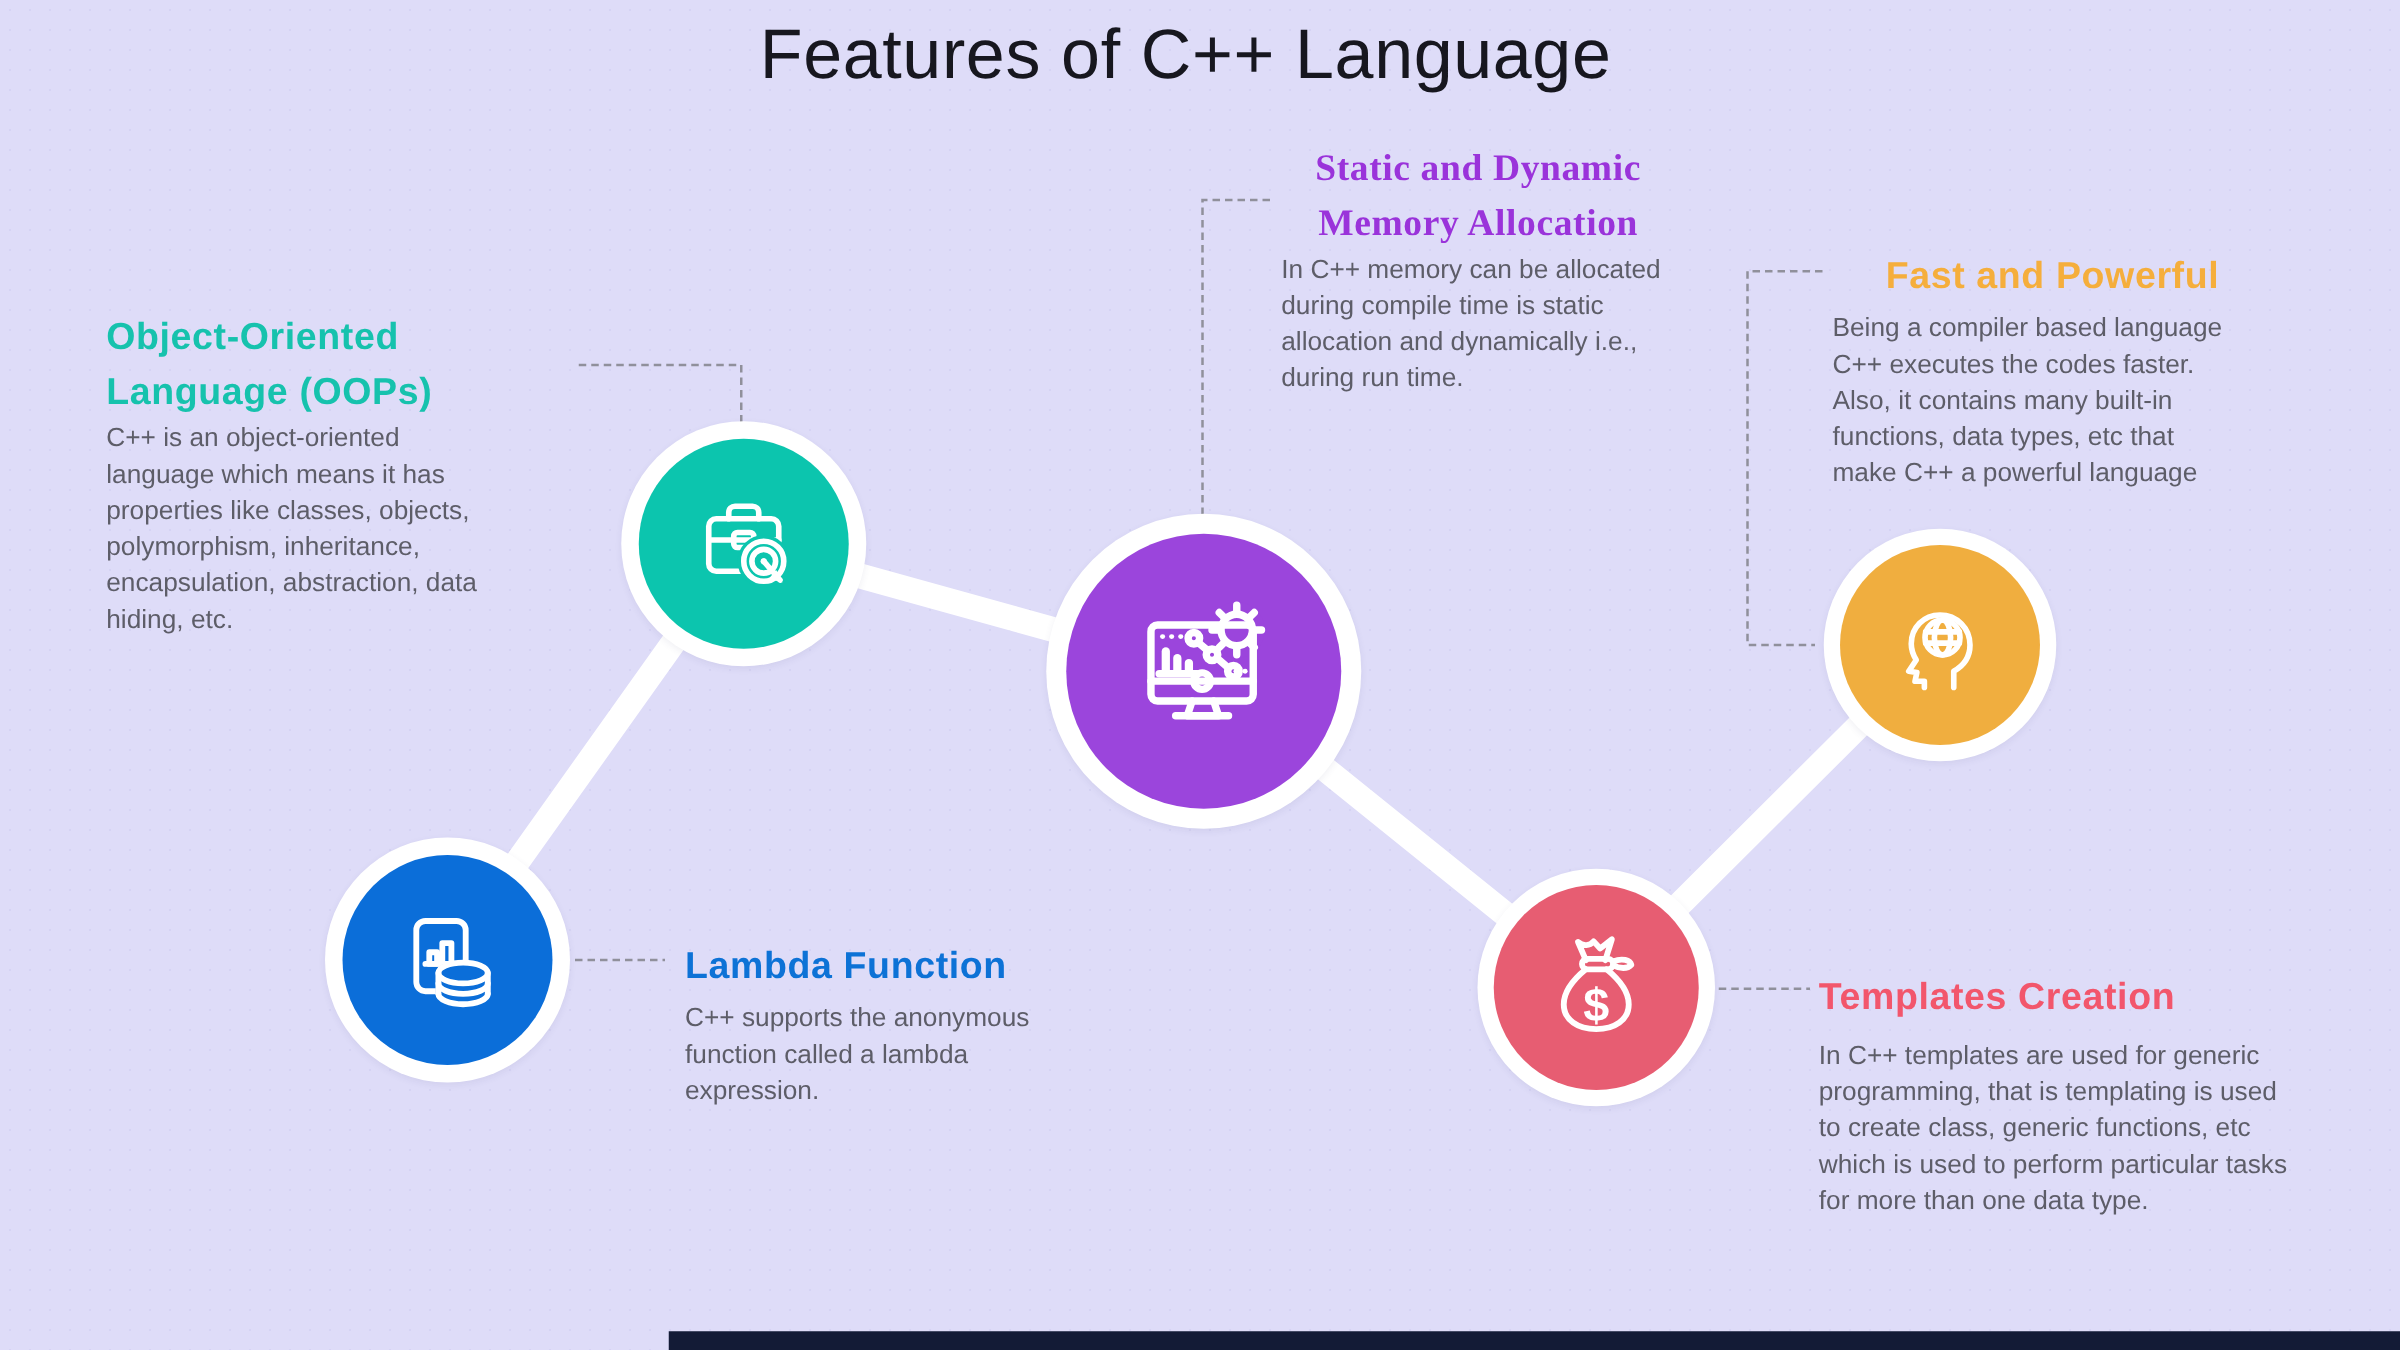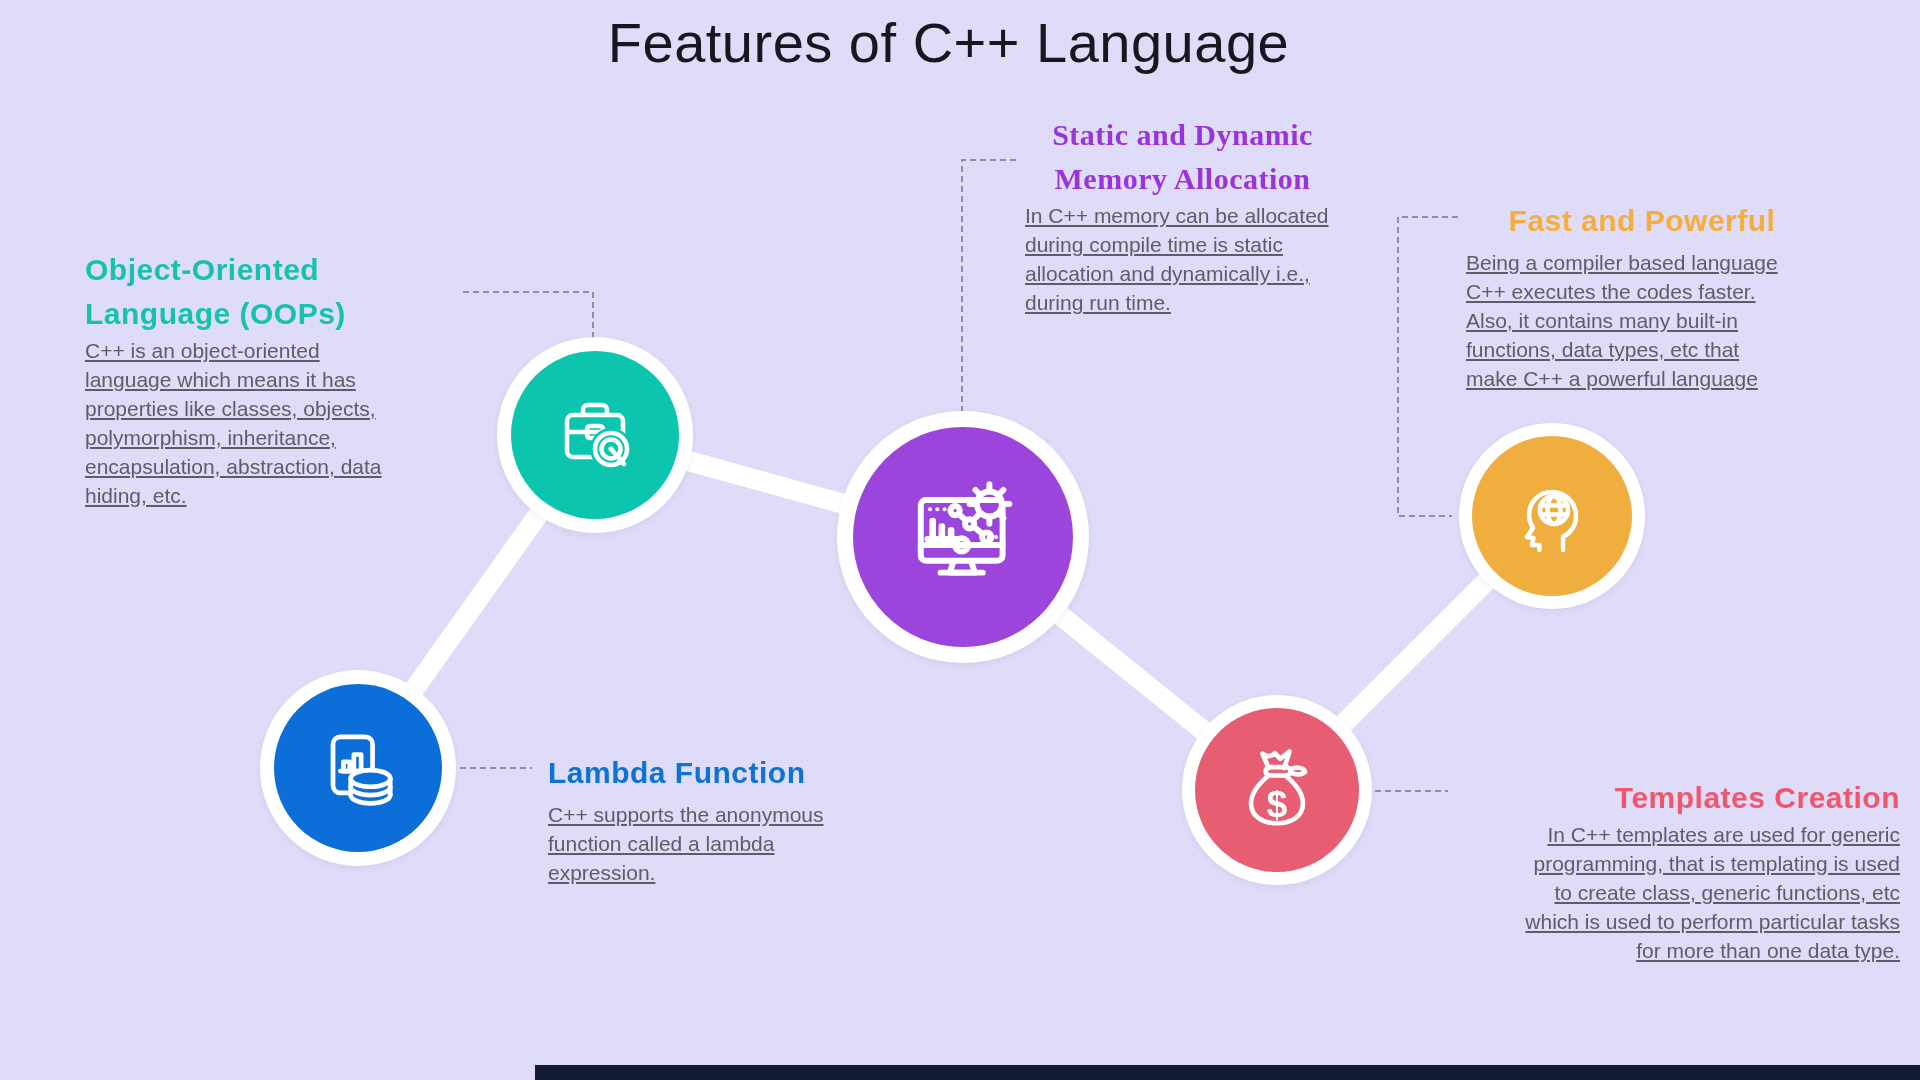--- a/index.html
+++ b/index.html
@@ -24,32 +24,32 @@
     font-size:56px; font-weight:500; letter-spacing:.5px;
     color:#17171f;
     margin-left:41px;
   }
   .lines-svg{ left:0; top:0; }
   .feature-text h2{
     font-size:30px; font-weight:bold; letter-spacing:.5px;
     line-height:44px; white-space:pre-line;
   }
   .feature-text p{
-    font-size:21px; line-height:29px; color:#5d5d68; white-space:pre-line;text-decoration:underline;
+    font-size:21px; line-height:29px; color:#5d5d68; white-space:pre-line;
   }
   .text-oop      { left:85px;   top:248px; width:378px; text-align:left; }
   .text-memory   { left:1010px; top:113px; width:345px; }
   .text-memory h2{ text-align:center; }
   .text-memory p { padding-left:15px; }
   .text-fast     { left:1466px; top:199px; width:352px; }
   .text-fast p   { margin-top:5px; }
   .text-lambda   { left:548px;  top:751px; width:330px; }
   .text-lambda p { margin-top:5px; }
-  .text-templates{ left:1455px; top:776px; width:445px;text-align:right; }
-  .text-templates p{ }
+  .text-templates{ left:1455px; top:776px; width:445px; }
+  .text-templates p{ margin-top:10px; }
 
   .node{
     border-radius:50%;
     background:#fff;
     display:flex; align-items:center; justify-content:center;
     box-shadow:0 2px 6px rgba(60,60,120,.08);
   }
   .node-inner{
     width:100%; height:100%;
     border-radius:50%;

